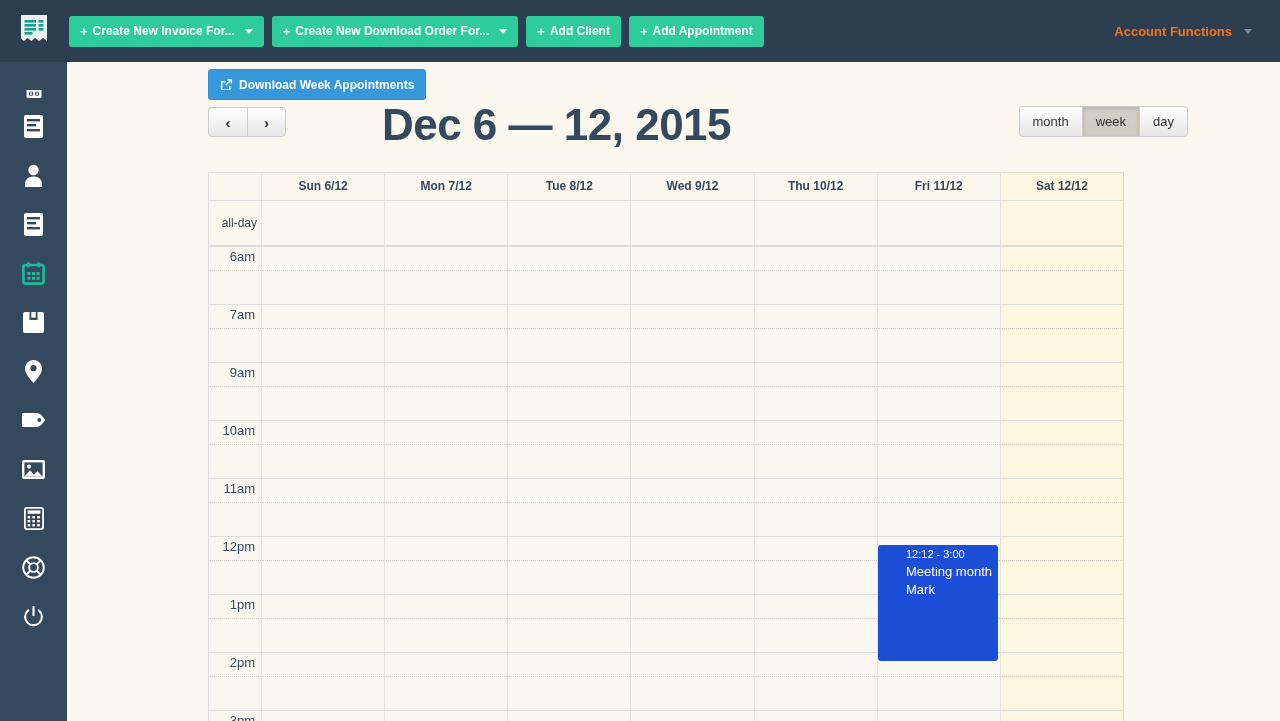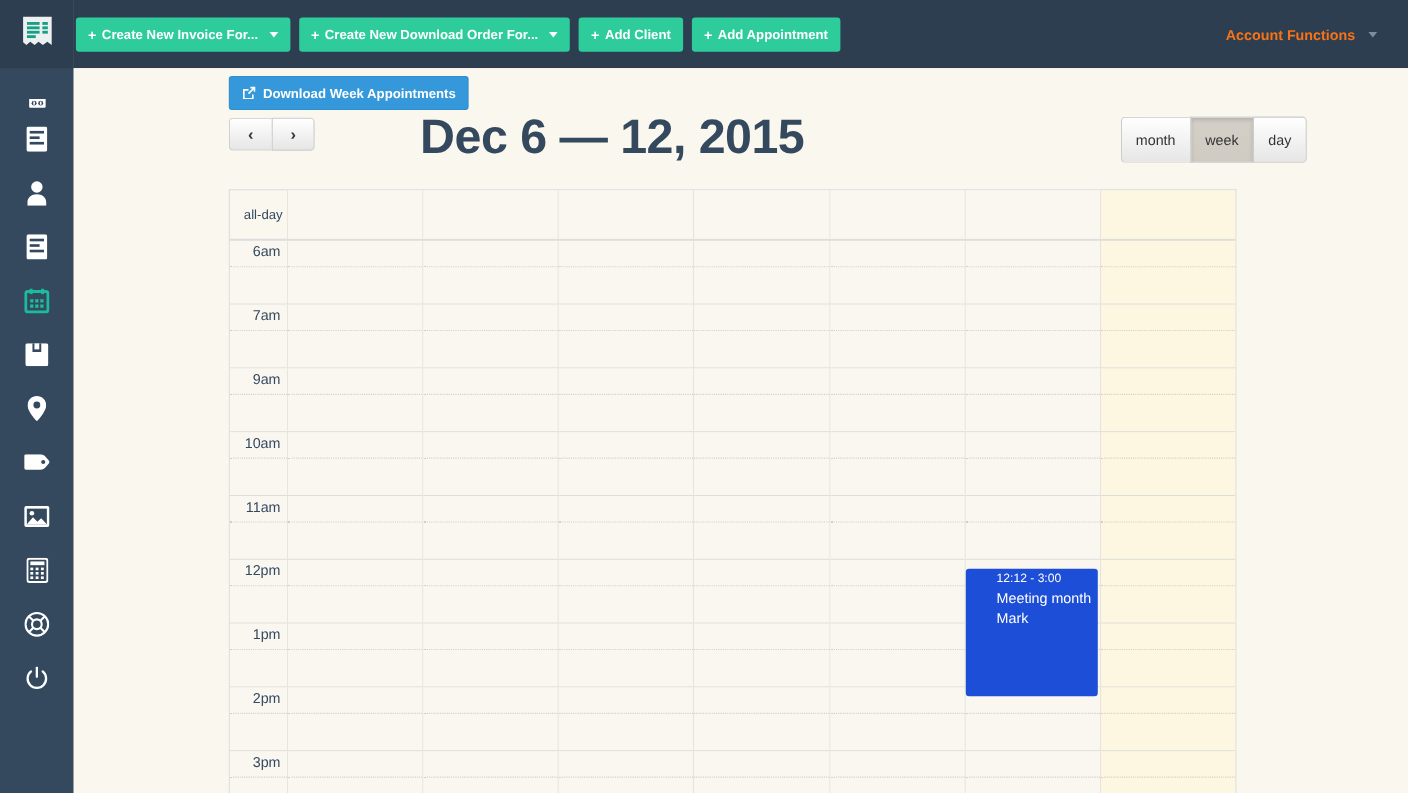--- a/index.html
+++ b/index.html
@@ -113,21 +113,21 @@
     font-weight: bold;
     color: #34495e;
     letter-spacing: -0.5px;
   }
 
   #view-group {
     position: absolute; right: 92px; top: 44px;
     display: flex;
   }
   .view-btn {
-    height: 42px;
+    height: 31px;
     padding: 0 13px;
     background: linear-gradient(#ffffff, #e6e6e6);
     border: 1px solid #cccccc;
     color: #333;
     font-family: "Liberation Sans", sans-serif;
     font-size: 13px;
     cursor: pointer;
     display: flex; align-items: center;
   }
   .view-btn:not(:last-child) { border-right: none; }
@@ -415,20 +415,30 @@
     <button class="view-btn active">
       <span>week</span>
     </button>
     <button class="view-btn">
       <span>day</span>
     </button>
   </div>
 
   <div id="calendar">
 
+    <div id="cal-head">
+      <div class="gut"></div>
+      <div class="dh">Sun 6/12</div>
+      <div class="dh">Mon 7/12</div>
+      <div class="dh">Tue 8/12</div>
+      <div class="dh">Wed 9/12</div>
+      <div class="dh">Thu 10/12</div>
+      <div class="dh">Fri 11/12</div>
+      <div class="dh today">Sat 12/12</div>
+    </div>
 
     <div id="allday-row">
       <div class="gut">all-day</div>
       <div class="cell"></div>
       <div class="cell"></div>
       <div class="cell"></div>
       <div class="cell"></div>
       <div class="cell"></div>
       <div class="cell"></div>
       <div class="cell today"></div>

